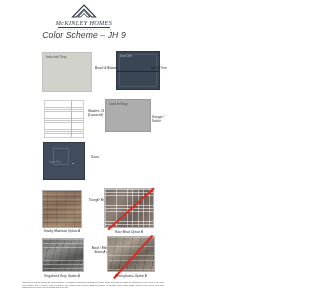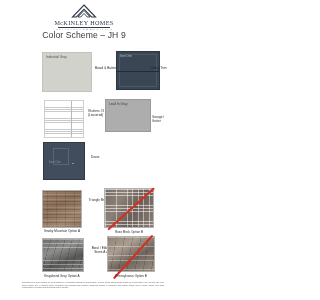--- a/index.html
+++ b/index.html
@@ -15,20 +15,21 @@
     color: #222222;
     position: relative;
   }
 
   .page {
     position: absolute;
     left: 0; top: 0;
     width: 168px;
     height: 300px;
     background: #ffffff;
+    font-style: italic;
   }
 
   
   .header {
     position: absolute;
     left: 0; top: 4px;
     width: 168px;
     text-align: center;
   }
   .logo-wrap {

